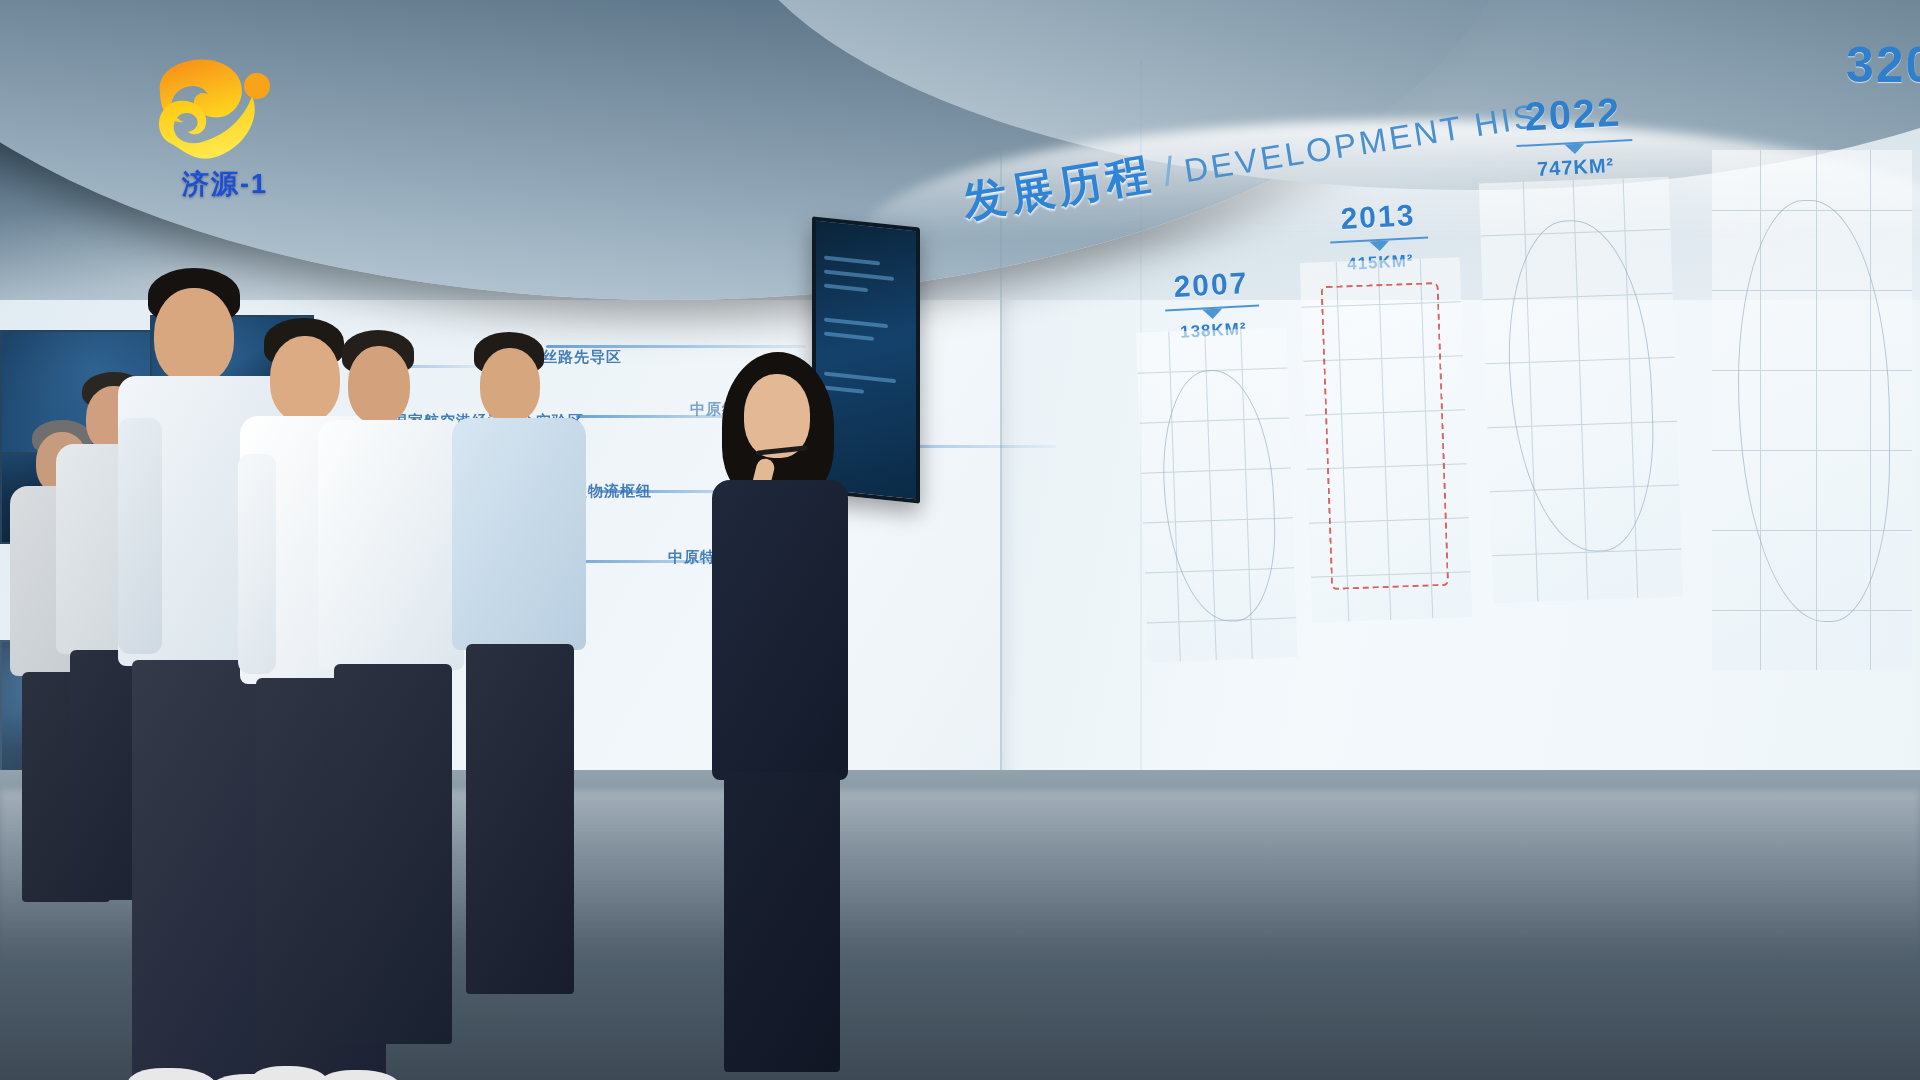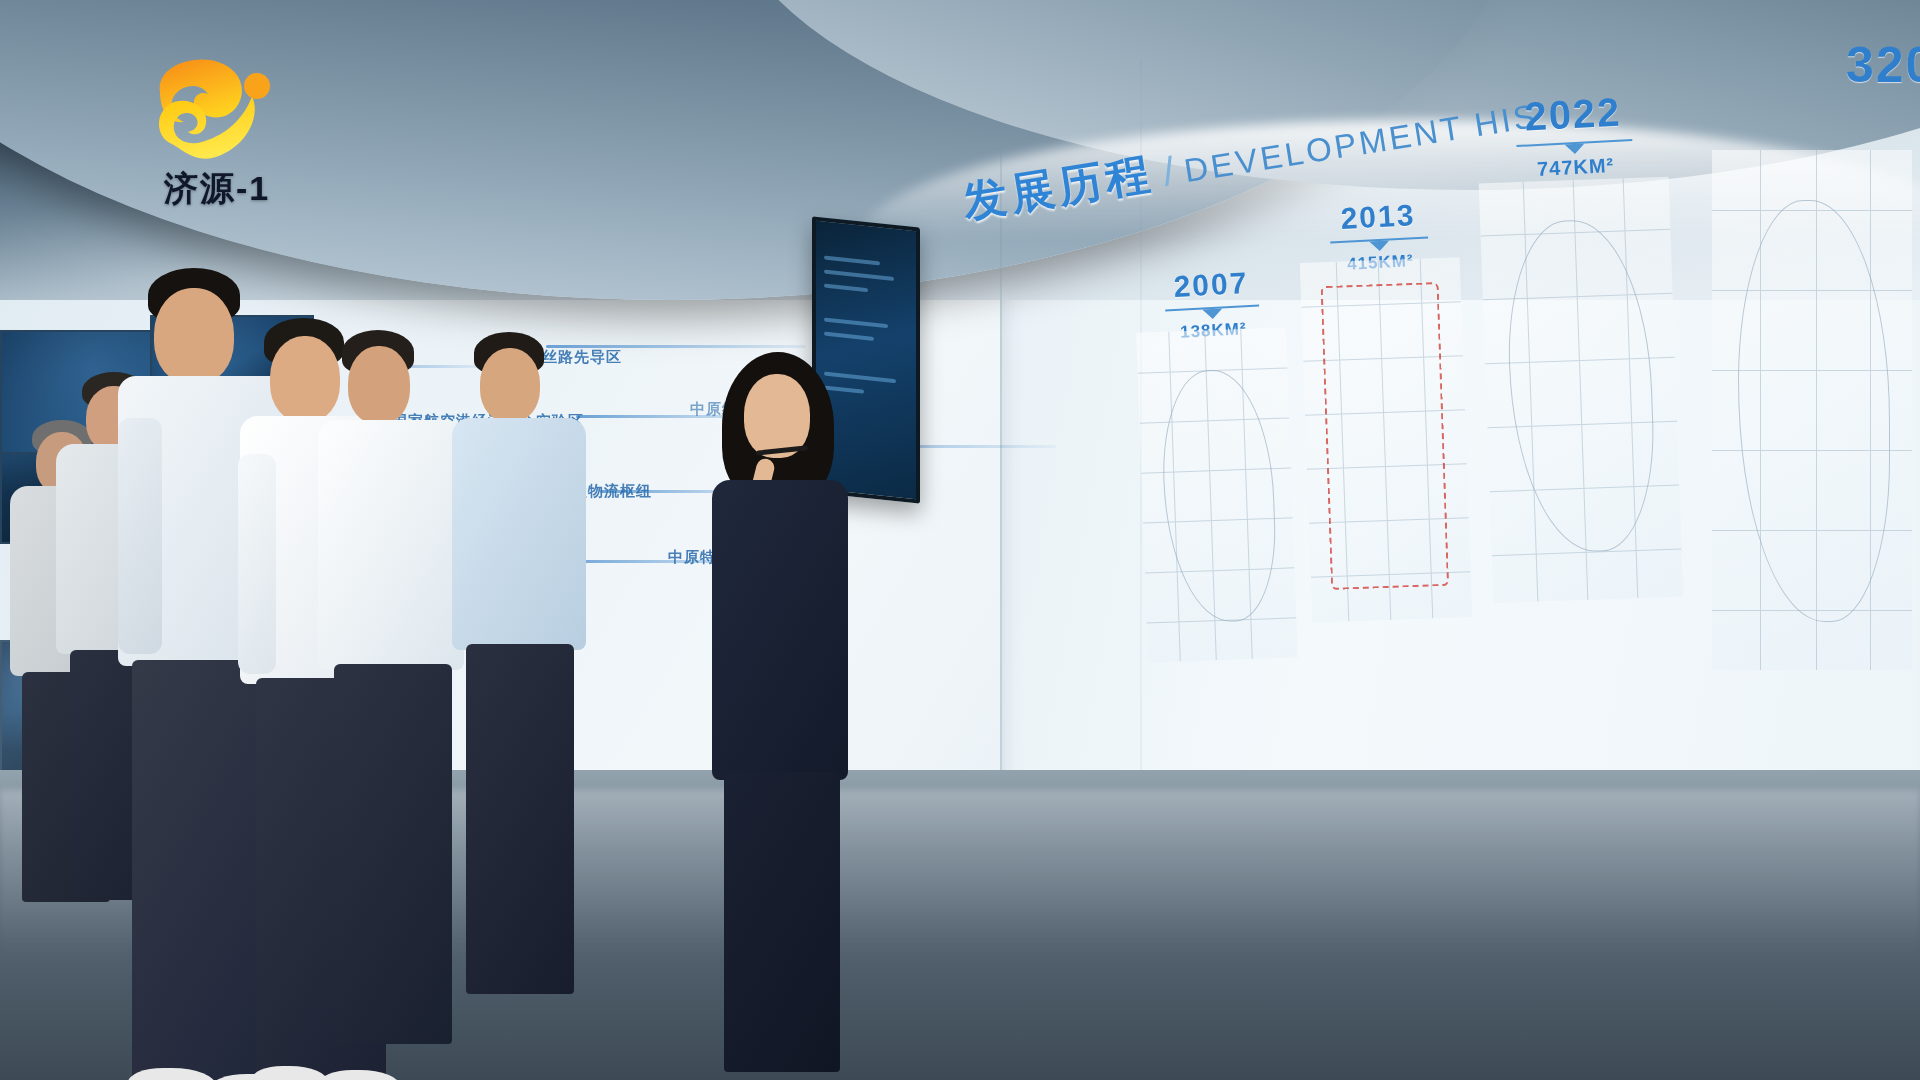--- a/index.html
+++ b/index.html
@@ -154,23 +154,23 @@
   .arm{position:absolute;border-radius:12px;}
   .shoe{position:absolute;border-radius:40% 50% 45% 45%;background:#e8e8e8;}
 
   
   .chan-logo{
     position:absolute;left:118px;top:48px;width:190px;height:165px;
     pointer-events:none;
   }
   .chan-mark{position:absolute;left:8px;top:0;width:160px;height:120px;}
   .chan-text{
-    position:absolute;left:4px;top:118px;width:190px;
+    position:absolute;left:12px;top:118px;width:190px;
     text-align:center;
-    font-size:34px;font-weight:700;color:#0f172a;letter-spacing:2px;
+    font-size:27px;font-weight:700;color:#1d4ed8;letter-spacing:2px;
     text-shadow:0 1px 3px rgba(0,0,0,.35);
   }
 
   .lower-third{
     position:absolute;left:0;top:736px;width:1920px;height:270px;
   }
 </style>
 </head>
 <body>
 

